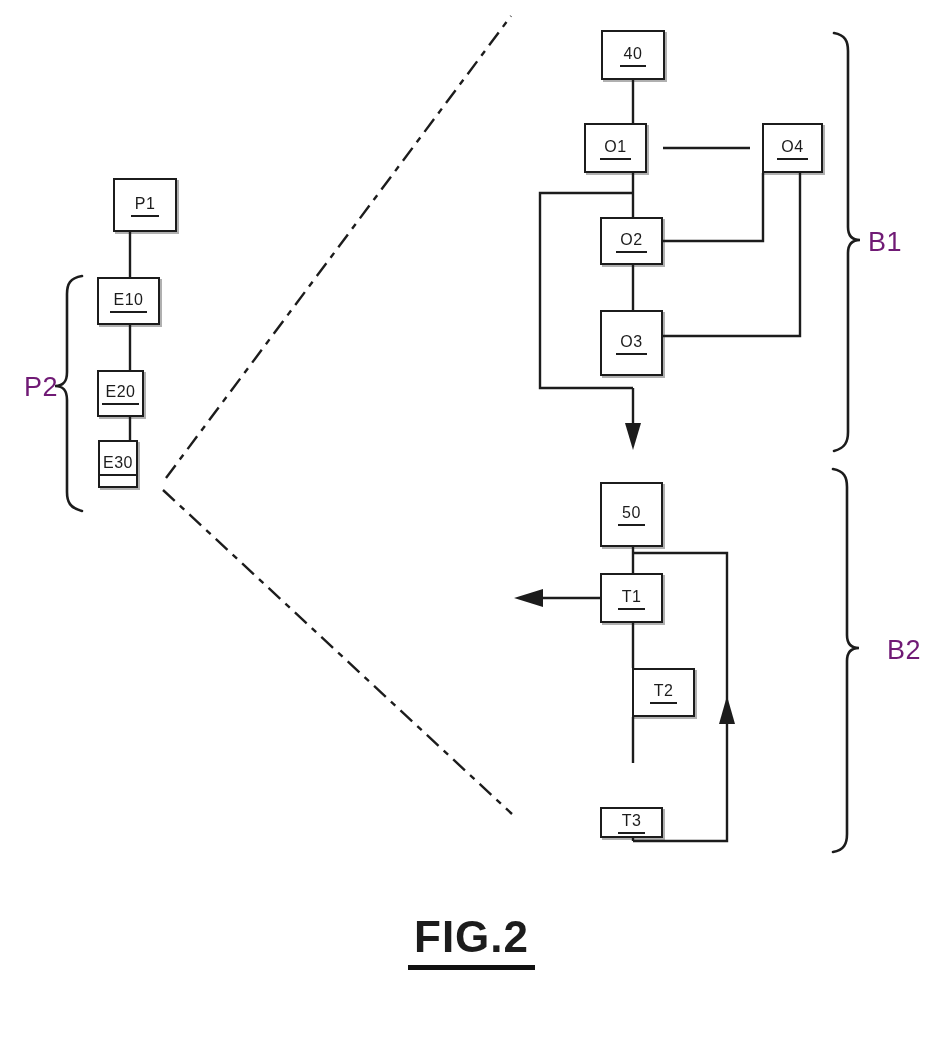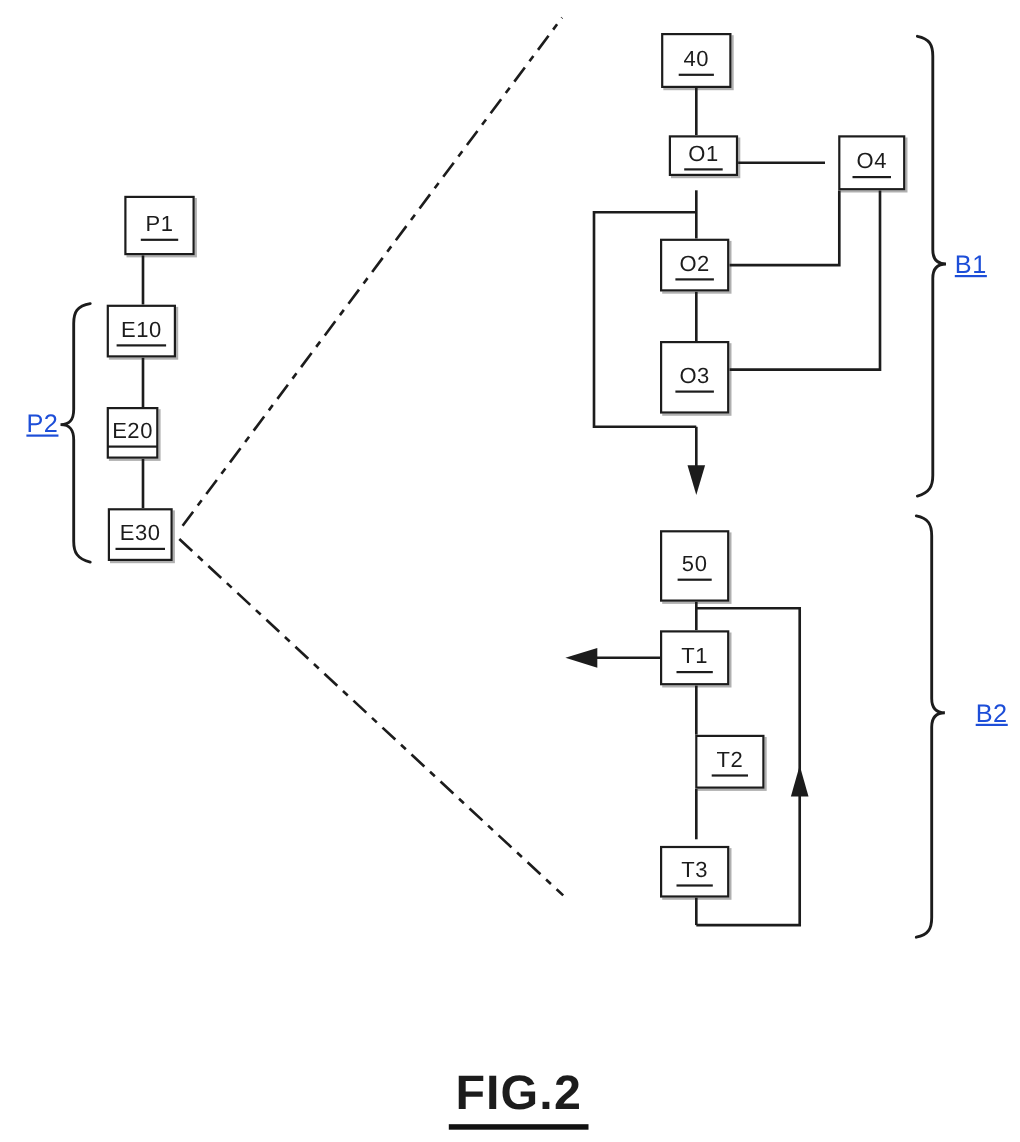--- a/index.html
+++ b/index.html
@@ -8,28 +8,28 @@
     font-family:"Liberation Sans", sans-serif;color:#1c1c1c;overflow:hidden;
   }
   svg.wires{position:absolute;left:0;top:0;width:927px;height:1038px;}
   .node{
     position:absolute;border:2.5px solid #1c1c1c;background:#ffffff;
     display:flex;align-items:center;justify-content:center;
     box-shadow:2px 2px 0 rgba(28,28,28,0.35);
     box-sizing:border-box;
   }
   .node .lbl{
-    font-size:20px;line-height:1;letter-spacing:0.5px;
+    font-size:16px;line-height:1;letter-spacing:0.5px;
     border-bottom:2.5px solid #1c1c1c;padding:2px 4px 3px;
   }
   .brace-label{
-    position:absolute;font-size:23px;letter-spacing:0.5px;color:#1d4ed8;text-decoration:underline;
+    position:absolute;font-size:27px;letter-spacing:0.5px;color:#701a75;
   }
   .caption{
-    position:absolute;left:408px;top:969px;
+    position:absolute;left:408px;top:912px;
     font-size:44px;font-weight:bold;letter-spacing:1px;
     border-bottom:5px solid #111111;padding:0 6px 3px;text-align:right;
   }
 </style>
 </head>
 <body>
 
 <div class="page">
 
   <svg class="wires" viewBox="0 0 927 1038">
@@ -74,28 +74,28 @@
 
   <div class="node" style="left:113px;top:178px;width:64px;height:54px">
     <span class="lbl">P1</span>
   </div>
   <div class="node" style="left:97px;top:277px;width:63px;height:48px">
     <span class="lbl">E10</span>
   </div>
   <div class="node" style="left:97px;top:370px;width:47px;height:47px">
     <span class="lbl">E20</span>
   </div>
-  <div class="node" style="left:98px;top:462px;width:59px;height:48px">
+  <div class="node" style="left:98px;top:440px;width:40px;height:48px">
     <span class="lbl">E30</span>
   </div>
 
   <div class="node" style="left:601px;top:30px;width:64px;height:50px">
     <span class="lbl">40</span>
   </div>
-  <div class="node" style="left:608px;top:123px;width:63px;height:37px">
+  <div class="node" style="left:584px;top:123px;width:63px;height:50px">
     <span class="lbl">O1</span>
   </div>
   <div class="node" style="left:762px;top:123px;width:61px;height:50px">
     <span class="lbl">O4</span>
   </div>
   <div class="node" style="left:600px;top:217px;width:63px;height:48px">
     <span class="lbl">O2</span>
   </div>
   <div class="node" style="left:600px;top:310px;width:63px;height:66px">
     <span class="lbl">O3</span>
@@ -103,21 +103,21 @@
 
   <div class="node" style="left:600px;top:482px;width:63px;height:65px">
     <span class="lbl">50</span>
   </div>
   <div class="node" style="left:600px;top:573px;width:63px;height:50px">
     <span class="lbl">T1</span>
   </div>
   <div class="node" style="left:632px;top:668px;width:63px;height:49px">
     <span class="lbl">T2</span>
   </div>
-  <div class="node" style="left:600px;top:769px;width:63px;height:47px">
+  <div class="node" style="left:600px;top:807px;width:63px;height:31px">
     <span class="lbl">T3</span>
   </div>
 
   <div class="brace-label" style="left:24px;top:372px">P2</div>
   <div class="brace-label" style="left:868px;top:227px">B1</div>
   <div class="brace-label" style="left:887px;top:635px">B2</div>
 
   <div class="caption">FIG.2</div>
 
 </div>

